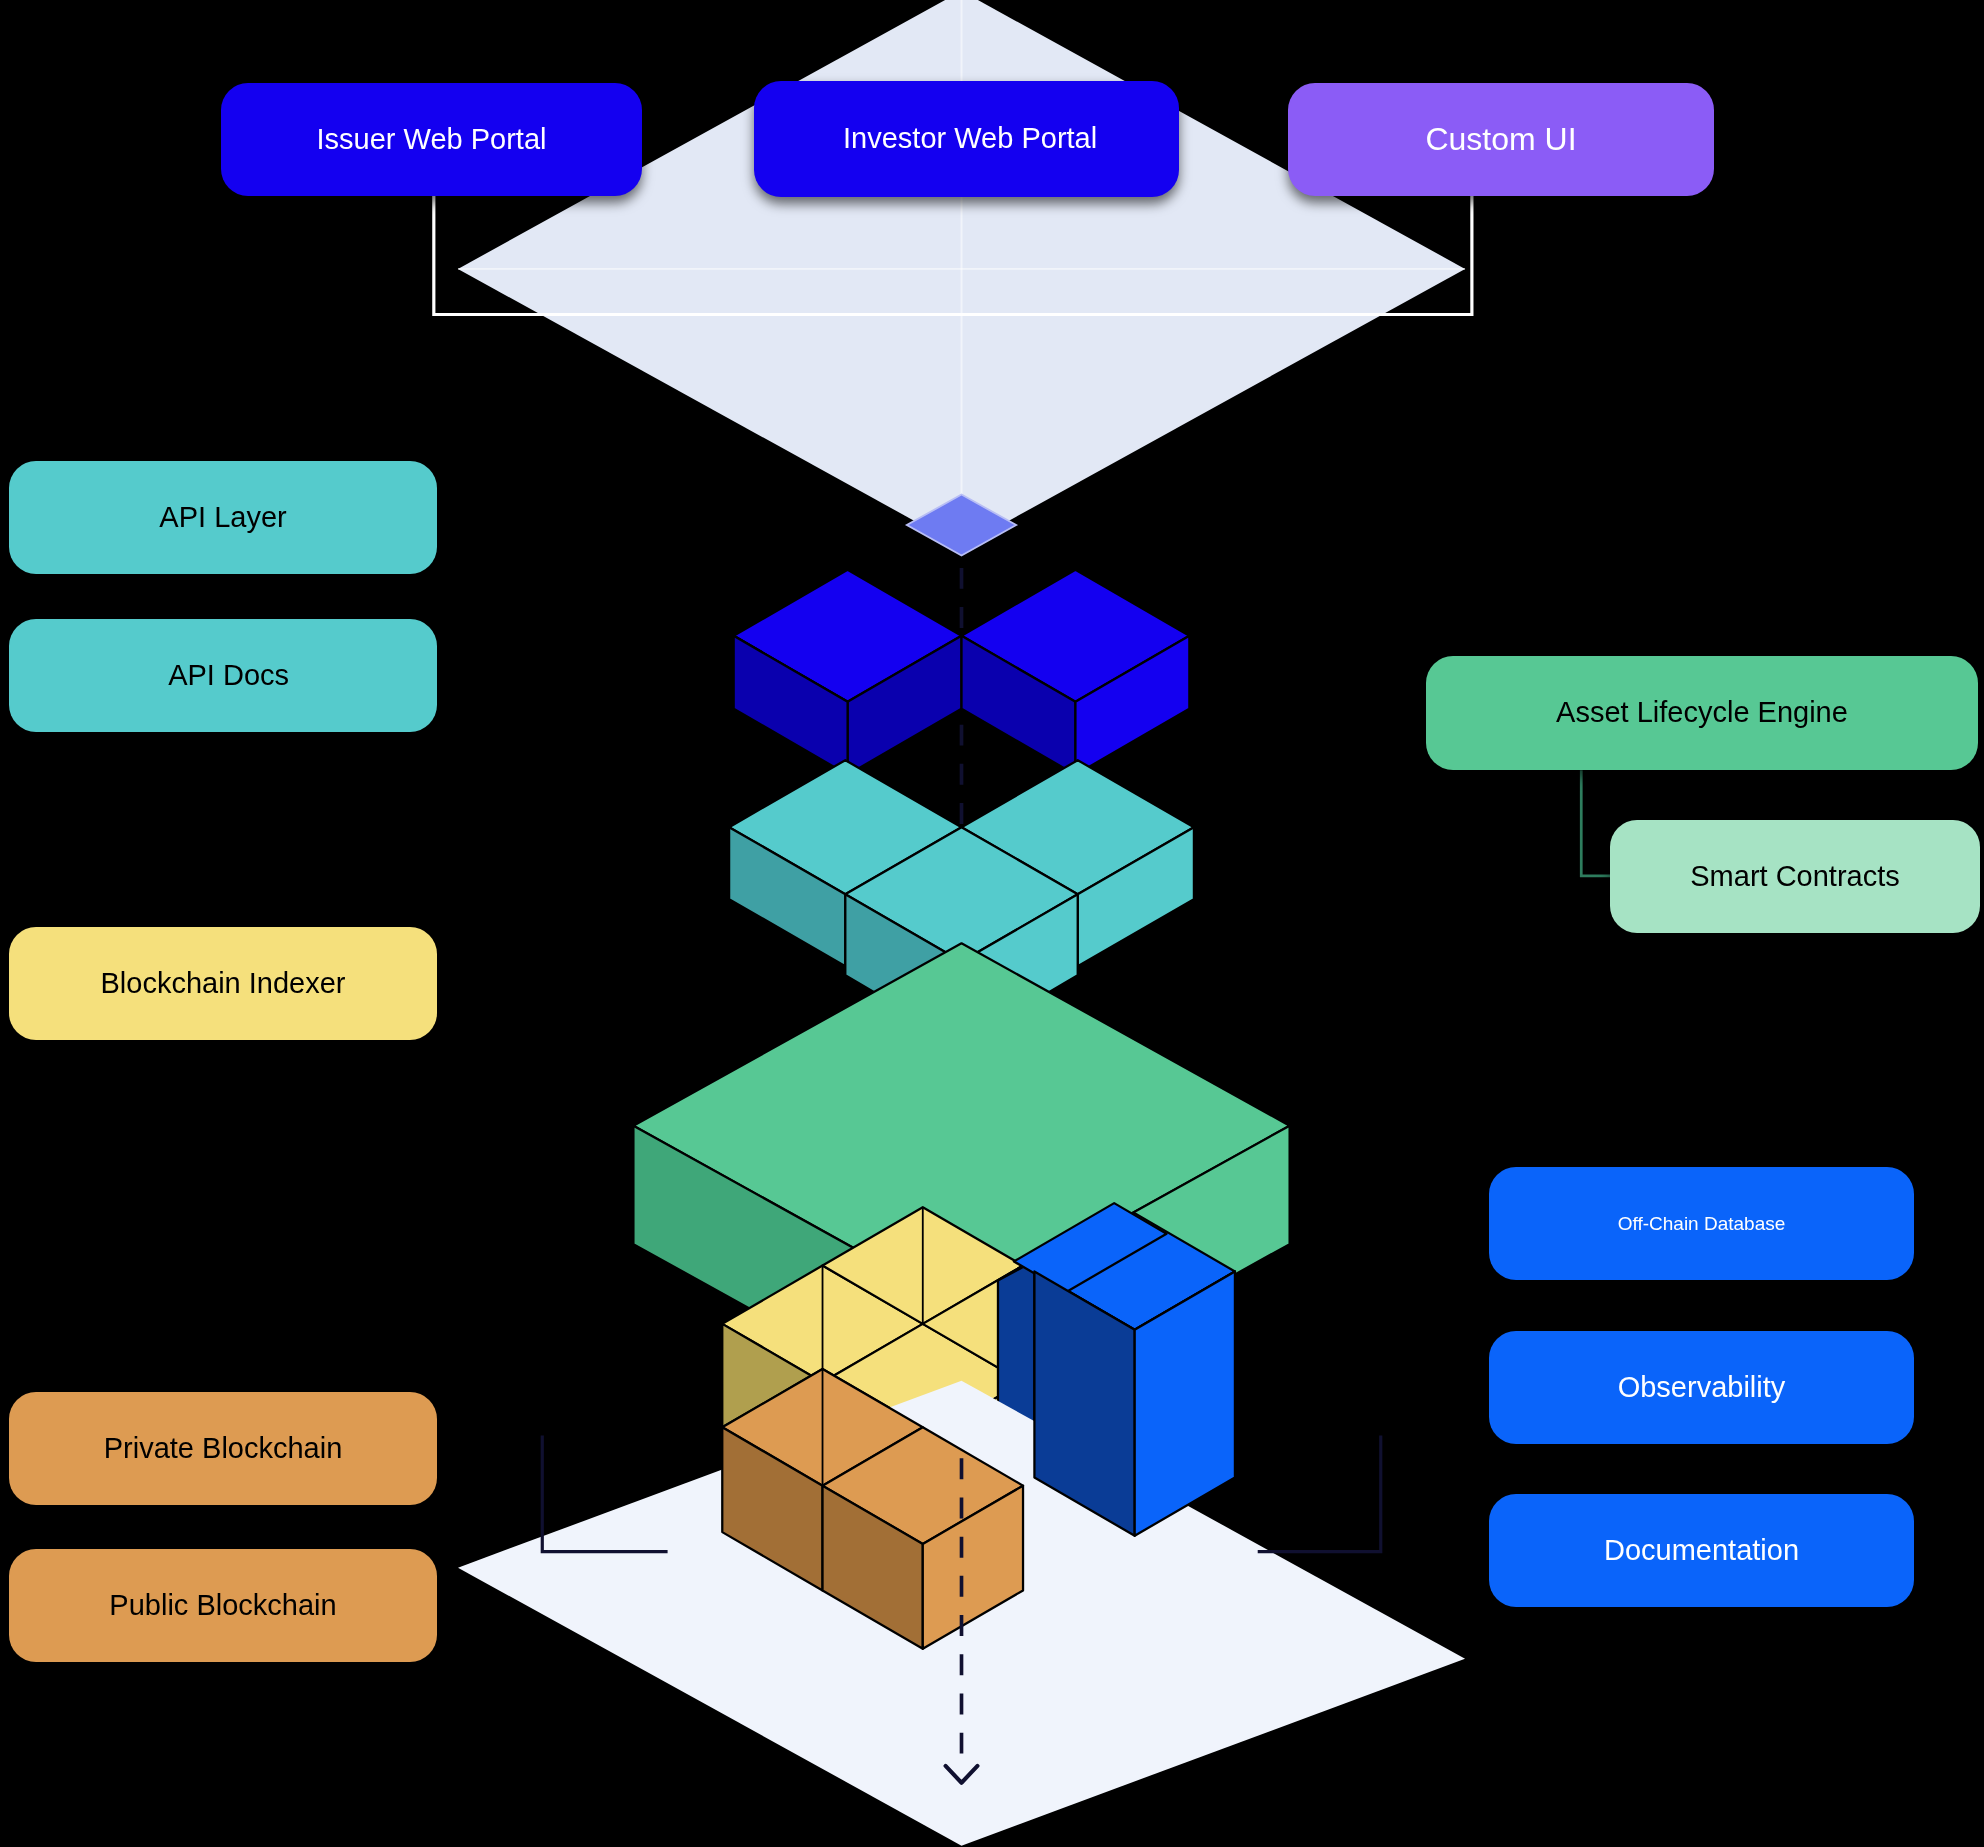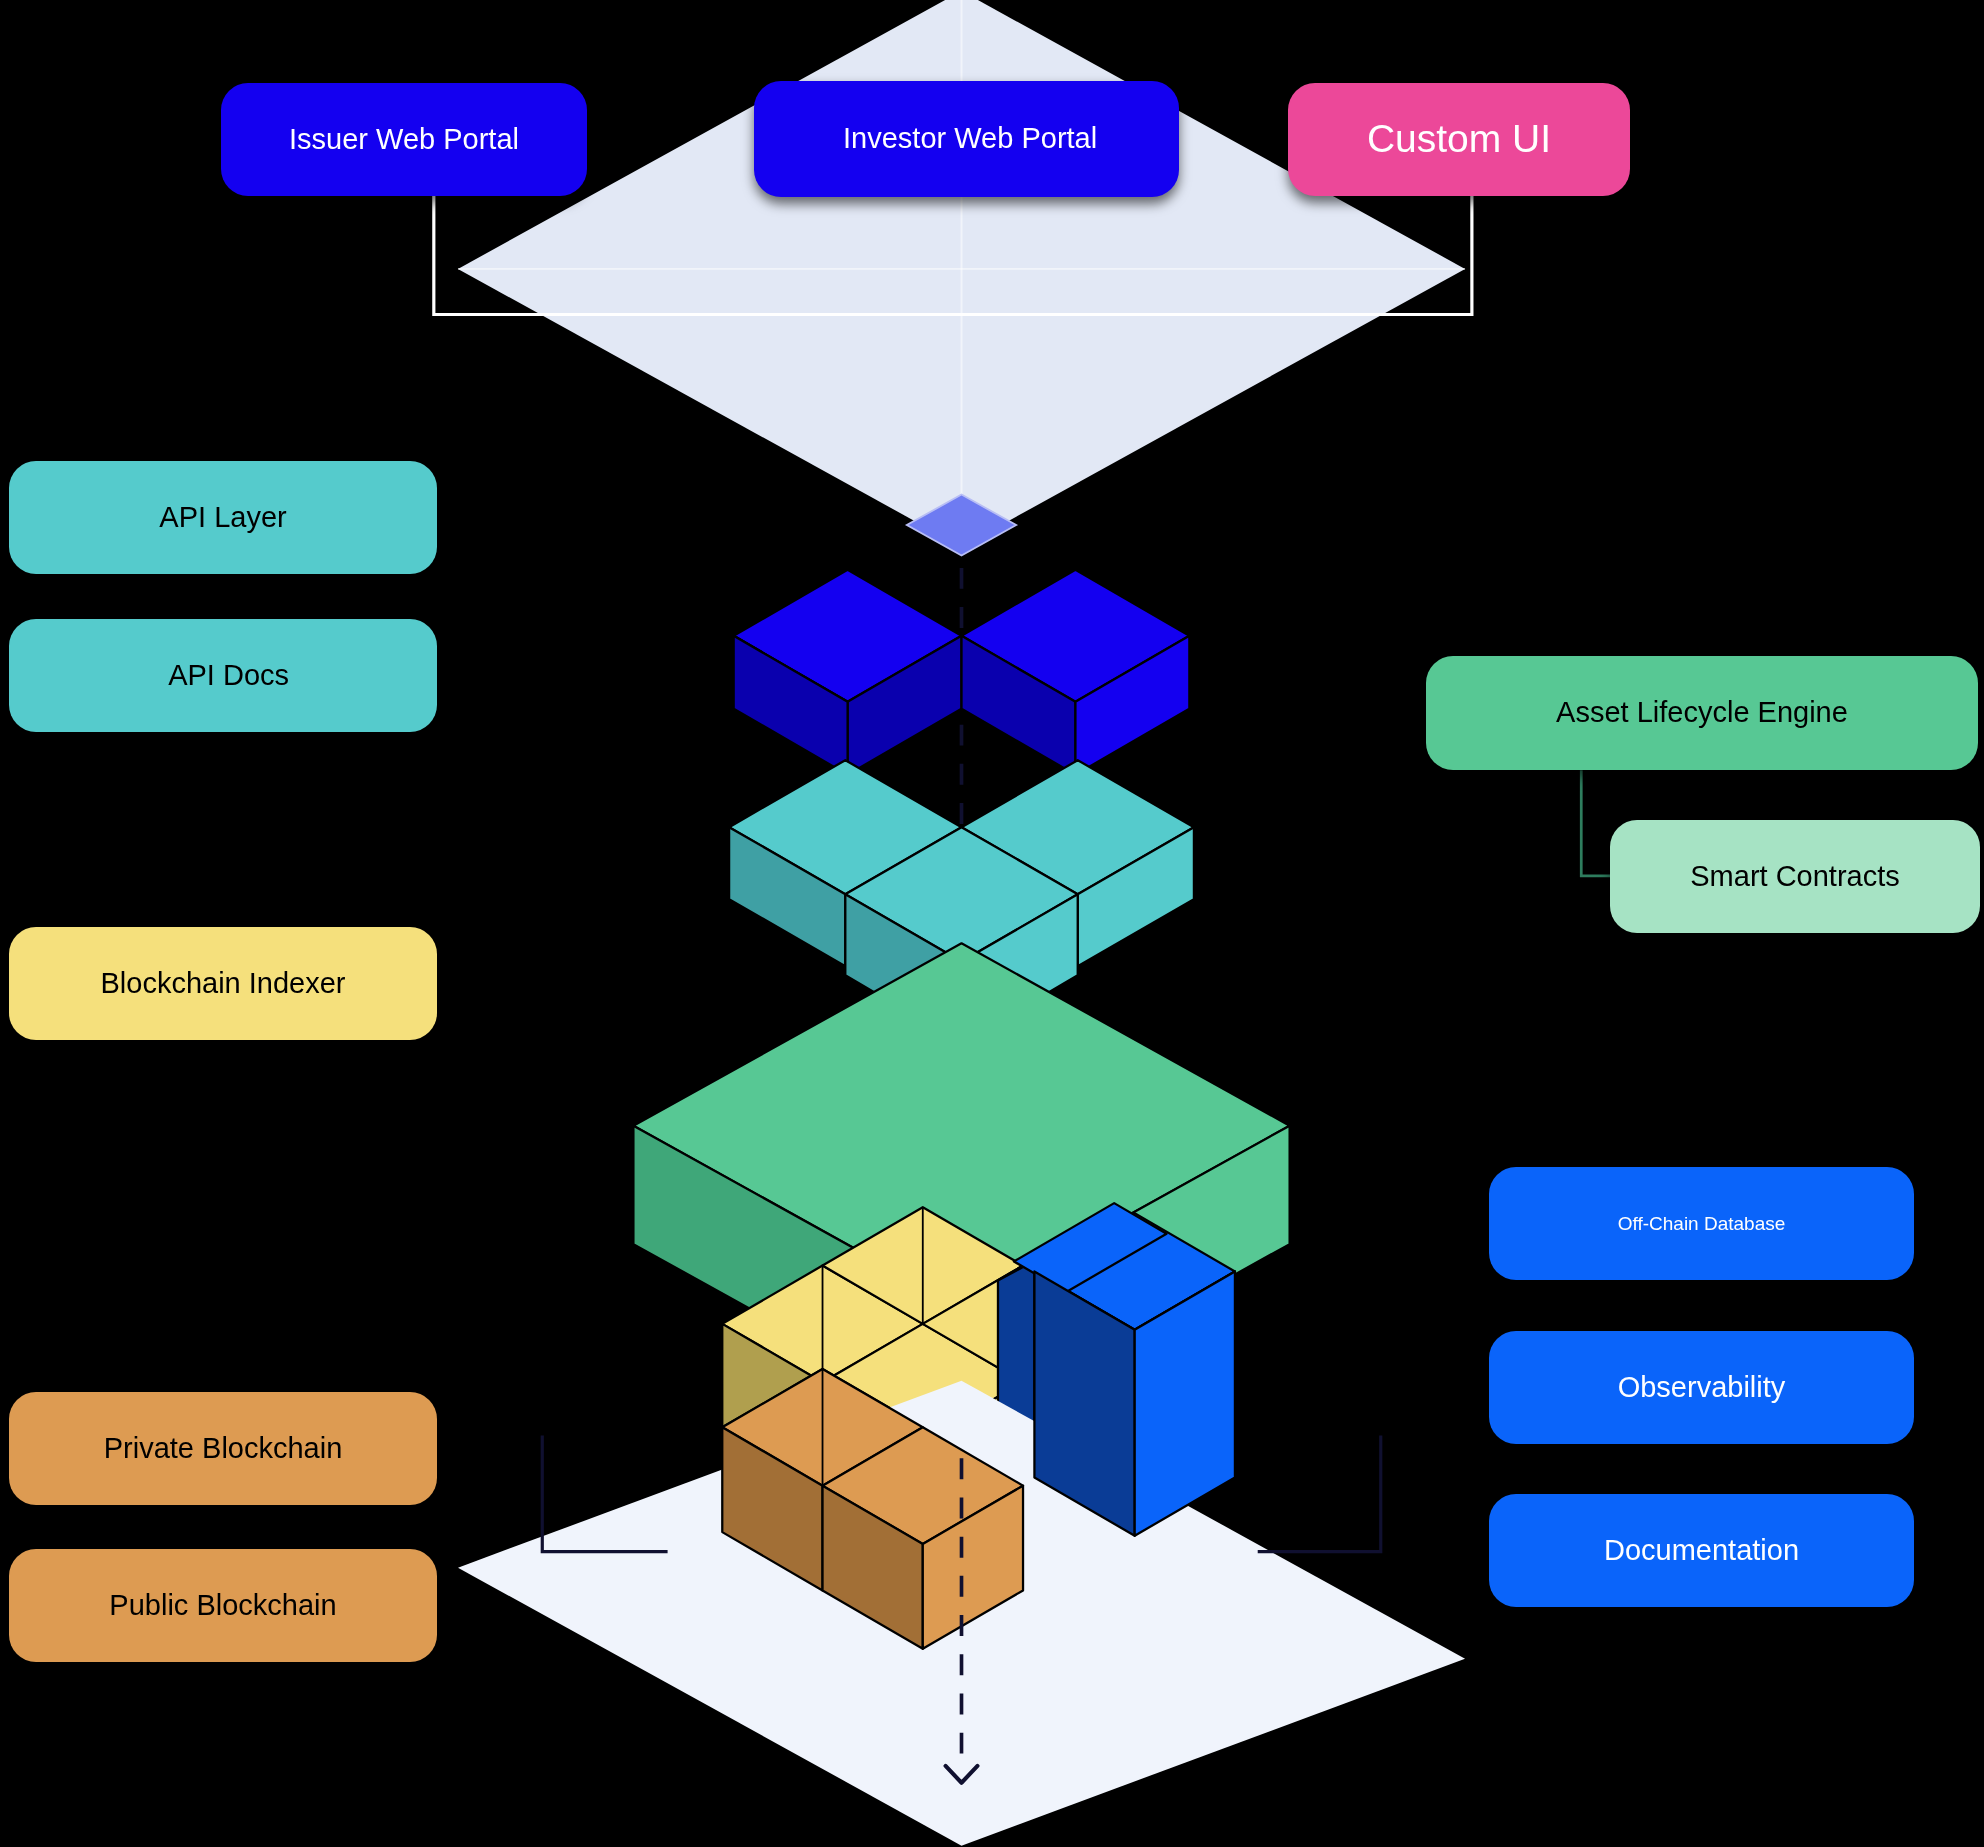--- a/index.html
+++ b/index.html
@@ -168,27 +168,27 @@
       <line x1="2110" y1="3200" x2="2110" y2="3885" stroke="#101030" stroke-width="8" stroke-dasharray="46 40"></line>
       <polyline points="2075,3875 2110,3912 2145,3875" fill="none" stroke="#101030" stroke-width="9" stroke-linecap="round" stroke-linejoin="round"></polyline>
     </g>
 
     <g stroke="#2E7D5E" stroke-width="6" fill="none">
       <path d="M3470,1690 L3470,1922 L3534,1922"></path>
     </g>
 
   </svg>
 
-  <div class="pill" style="left:221px; top:83px; width:366px; height:113px; background:#1400F0; color:#FFFFFF; font-size:29px; box-shadow:0 6.4px 12px rgba(0,0,0,0.55);">
+  <div class="pill" style="left:221px; top:83px; width:421px; height:113px; background:#1400F0; color:#FFFFFF; font-size:29px; box-shadow:0 6.4px 12px rgba(0,0,0,0.55);">
     <span class="pill-label">Issuer Web Portal</span>
   </div>
   <div class="pill" style="left:754px; top:81px; width:425px; height:116px; background:#1400F0; color:#FFFFFF; font-size:29px; box-shadow:0 6.4px 12px rgba(0,0,0,0.55);padding-left:20px;">
     <span class="pill-label">Investor Web Portal</span>
   </div>
-  <div class="pill" style="left:1288px; top:83px; width:342px; height:113px; background:#ec4899; color:#FFFFFF; font-size:39px; box-shadow:0 6.4px 12px rgba(0,0,0,0.55);">
+  <div class="pill" style="left:1288px; top:83px; width:426px; height:113px; background:#8b5cf6; color:#FFFFFF; font-size:32px; box-shadow:0 6.4px 12px rgba(0,0,0,0.55);">
     <span class="pill-label">Custom UI</span>
   </div>
 
   <div class="pill" style="left:9px; top:461px; width:428px; height:113px; background:#55CBCC; color:#000000; font-size:29px; box-shadow:0 6.4px 12px rgba(0,0,0,0.55);">
     <span class="pill-label">API Layer</span>
   </div>
   <div class="pill" style="left:9px; top:619px; width:428px; height:113px; background:#55CBCC; color:#000000; font-size:29px; box-shadow:0 6.4px 12px rgba(0,0,0,0.55);padding-left:24px;">
     <span class="pill-label">API Docs</span>
   </div>
   <div class="pill" style="left:9px; top:927px; width:428px; height:113px; background:#F5E07C; color:#000000; font-size:29px; box-shadow:0 6.4px 12px rgba(0,0,0,0.55);">

